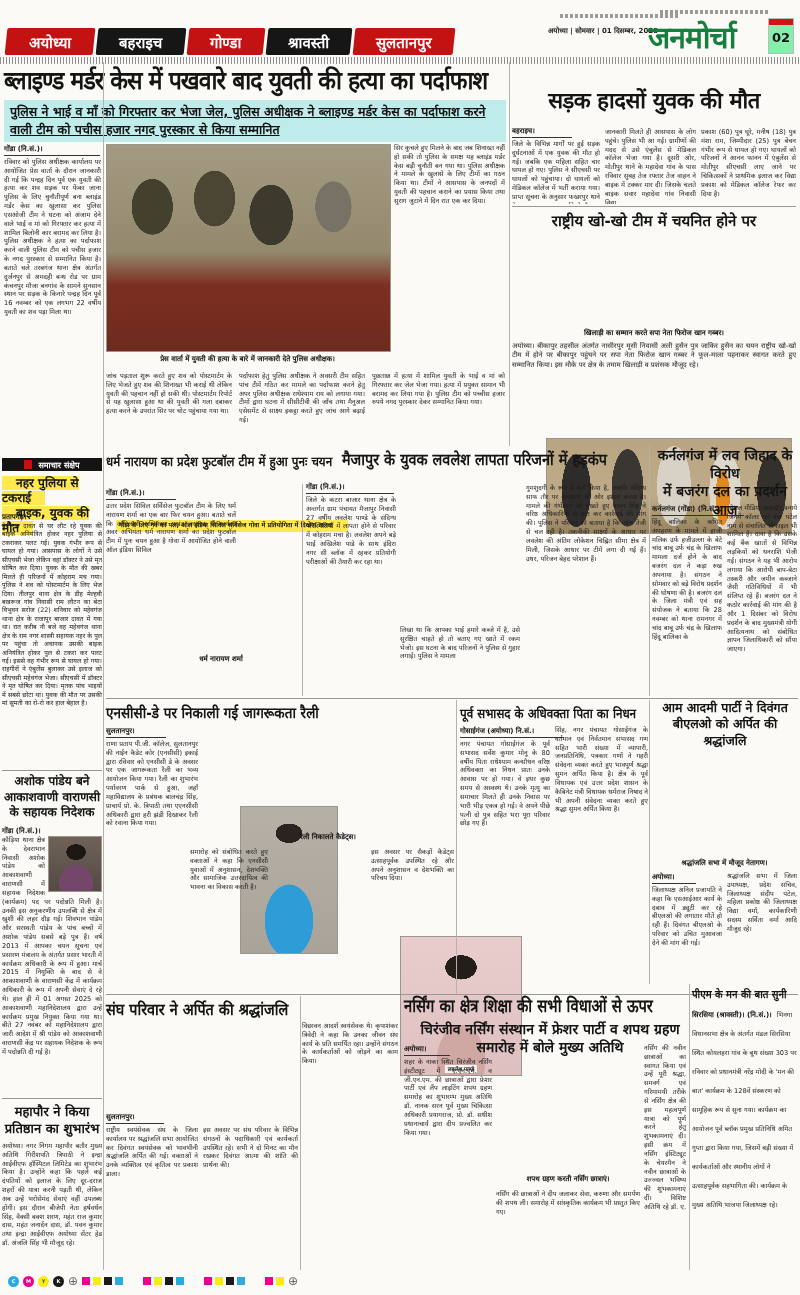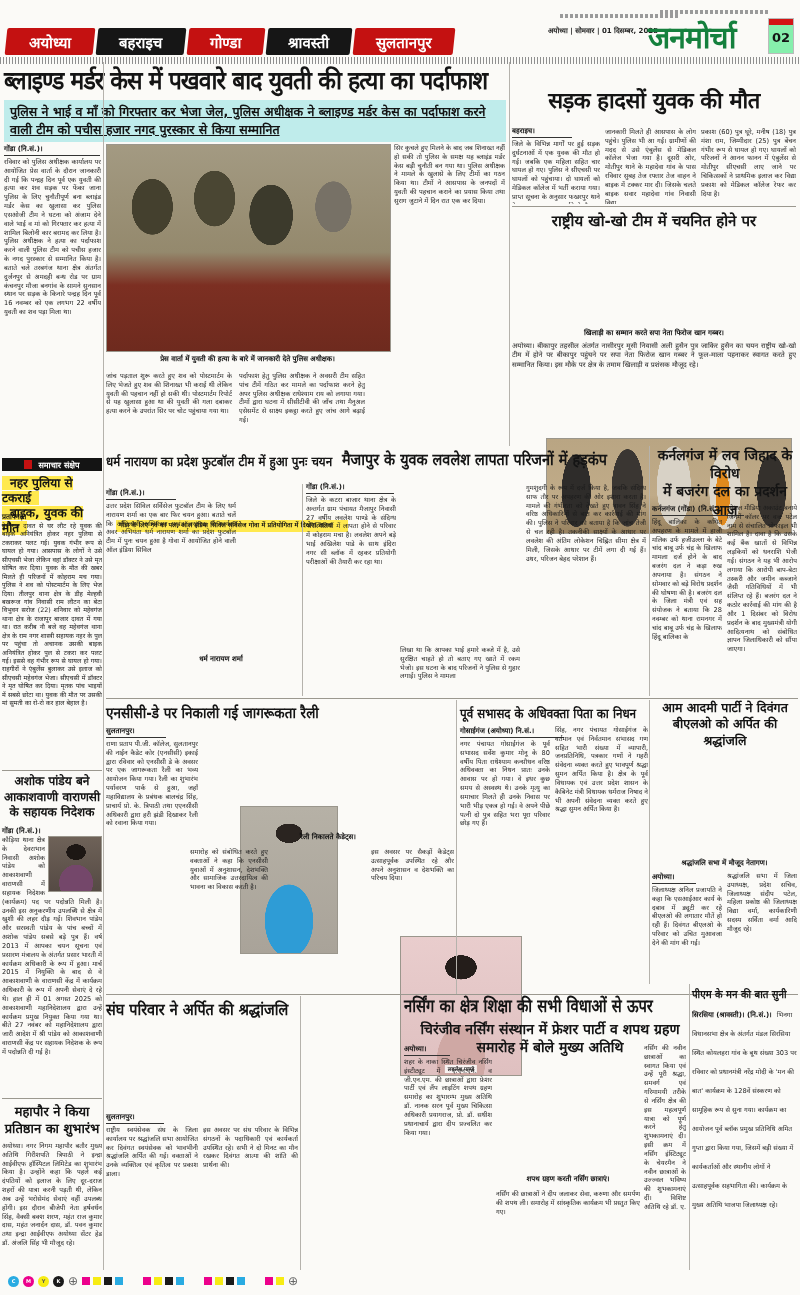--- a/index.html
+++ b/index.html
@@ -18,21 +18,21 @@
   .pagebox .red{height:6px;background:#d31414;}
   .pagebox .num{font-size:13px;font-weight:bold;line-height:26px;}
   .stripe{background:repeating-linear-gradient(90deg,#8f8f8f 0 1px,transparent 1px 3px);}
   
   .h1x{font-size:25px;font-weight:800;line-height:1.05;letter-spacing:-1px;white-space:nowrap;transform:scaleX(.92);transform-origin:left;}
   .h2x{font-size:22px;font-weight:800;line-height:1.25;text-align:center;letter-spacing:-.5px;}
   .h3x{font-size:14px;font-weight:800;text-align:center;}
   .h4x{font-size:12px;font-weight:800;line-height:1.25;}
   .h5x{font-size:15px;font-weight:800;white-space:nowrap;transform:scaleX(.9);transform-origin:left;}
   .h6x{font-size:13px;font-weight:800;line-height:1.3;text-align:center;}
-  .hl-yellow{background:#ffe94e;padding:0 8px;}
+  .hl-yellow{background:#ffe94e;padding:0 14px;}
   .sub-cyan{background:#bfeceb;font-size:12.5px;font-weight:800;line-height:1.4;padding:3px 6px;}
   .sub-yellow{background:#ffe94e;font-size:6.4px;font-weight:800;line-height:1.5;padding:1px 3px;white-space:nowrap;overflow:hidden;}
   .byline{font-size:7px;font-weight:bold;border-bottom:1px solid #333;padding-bottom:2px;}
   .body{font-size:6.6px;line-height:1.34;text-align:justify;color:#1c1c1c;}
   .cap{font-size:7px;font-weight:bold;text-align:center;color:#111;}
   .vr{position:absolute;width:1px;background:#b5b2ac;}
   .hr{position:absolute;height:1px;background:#9b988f;}
   
   .ph{position:relative;background:#c6bfb0;overflow:hidden;border:1px solid #9a968c;}
   .ph-press{background:
@@ -106,20 +106,21 @@
 
   <div class="abs h1x" style="left:4px;top:68px;width:502px;">ब्लाइण्ड मर्डर केस में पखवारे बाद युवती की हत्या का पर्दाफाश</div>
   <div class="abs sub-cyan clip" style="left:4px;top:100px;width:490px;height:36px;text-decoration:underline;">पुलिस ने भाई व माँ को गिरफ्तार कर भेजा जेल, पुलिस अधीक्षक ने ब्लाइण्ड मर्डर केस का पर्दाफाश करने वाली टीम को पचीस हजार नगद पुरस्कार से किया सम्मानित</div>
   <div class="abs byline" style="left:4px;top:144px;width:96px;">गोंडा (नि.सं.)।</div>
   <div class="abs body clip" style="left:4px;top:158px;width:97px;height:308px;">रविवार को पुलिस अधीक्षक कार्यालय पर आयोजित प्रेस वार्ता के दौरान जानकारी दी गई कि पन्द्रह दिन पूर्व एक युवती की हत्या कर शव सड़क पर फेंका जाना पुलिस के लिए चुनौतीपूर्ण बना ब्लाइंड मर्डर केस का खुलासा कर पुलिस एसओजी टीम ने घटना को अंजाम देने वाले भाई व मां को गिरफ्तार कर हत्या में शामिल बिलोनी कार बरामद कर लिया है। पुलिस अधीक्षक ने हत्या का पर्दाफाश करने वाली पुलिस टीम को पचीस हजार के नगद पुरस्कार से सम्मानित किया है।   बताते चले तरबगंज थाना क्षेत्र अंतर्गत दुर्जनपुर से अमदही बन्ध रोड पर ग्राम कंचनपुर मौजा बनगांव के सामने सुनसान स्थान पर सड़क के किनारे पन्द्रह दिन पूर्व 16 नवम्बर को एक लगभग 22 वर्षीय युवती का शव पड़ा मिला था।</div>
   <div class="abs ph ph-press" style="left:106px;top:144px;width:283px;height:206px;"></div>
   <div class="abs cap" style="left:106px;top:354px;width:283px;">प्रेस वार्ता में युवती की हत्या के बारे में जानकारी देते पुलिस अधीक्षक।</div>
   <div class="abs body clip" style="left:394px;top:144px;width:111px;height:222px;">सिर कुचले हुए मिलने के बाद जब शिनाख्त नहीं हो सकी तो पुलिस के समक्ष यह ब्लाइंड मर्डर केस बड़ी चुनौती बन गया था। पुलिस अधीक्षक ने मामले के खुलासे के लिए टीमों का गठन किया था। टीमों ने आसपास के जनपदों में युवती की पहचान कराने का प्रयास किया तथा सुराग जुटाने में दिन रात एक कर दिया।</div>
   <div class="abs body clip" style="left:106px;top:372px;width:126px;height:94px;">जांच पड़ताल शुरू करते हुए शव को पोस्टमार्टम के लिए भेजते हुए शव की शिनाख्त भी कराई थी लेकिन युवती की पहचान नहीं हो सकी थी। पोस्टमार्टम रिपोर्ट से यह खुलासा हुआ था की युवती की गला दबाकर हत्या करने के उपरांत सिर पर चोट पहुंचाया गया था।</div>
   <div class="abs body clip" style="left:239px;top:372px;width:126px;height:94px;">पर्दाफाश हेतु पुलिस अधीक्षक ने अवसरी टीम सहित पांच टीमें गठित कर मामले का पर्दाफाश करने हेतु अपर पुलिस अधीक्षक राधेश्याम राय को लगाया गया। टीमों द्वारा घटना में सीसीटीवी की जाँच तथा मैनुअल एसेसमेंट से साक्ष्य इकट्ठा करते हुए जांच आगे बढ़ाई गई।</div>
+  <div class="abs body clip" style="left:372px;top:372px;width:133px;height:94px;">पूछताछ में हत्या में शामिल युवती के भाई व मां को गिरफ्तार कर जेल भेजा गया। हत्या में प्रयुक्त सामान भी बरामद कर लिया गया है। पुलिस टीम को पच्चीस हजार रुपये नगद पुरस्कार देकर सम्मानित किया गया।</div>
 
   <div class="abs h2x" style="left:512px;top:51px;width:284px;margin-top:36px;">
     <div>सड़क हादसों युवक की मौत</div>
   </div>
   <div class="abs byline" style="left:512px;top:126px;width:60px;">बहराइच।</div>
   <div class="abs body clip" style="left:512px;top:140px;width:88px;height:64px;">जिले के विभिन्न मार्गों पर हुई सड़क दुर्घटनाओं में एक युवक की मौत हो गई। जबकि एक महिला सहित चार घायल हो गए। पुलिस ने सीएचसी पर घायलों को पहुंचाया। दो घायलों को मेडिकल कॉलेज में भर्ती कराया गया।  प्राप्त सूचना के अनुसार फखरपुर थाने के लखनऊ बहराइच हाईवे से जैतापुर बाजार जाने वाले मार्ग पर रविवार सुबह 9.30 बजे हैंडी थाने के बाइक सवार भौंरी गांव निवासी विक्रम गुप्त (22) पुत्र विजय गुप्ता को पहलवान बाबा मंदिर फखरपुर के पास एम्बुलेंस ने टक्कर मार दी। जिसके चलते बाइक चला रहे विक्रम गुप्ता गंभीर रूप से घायल हो गए। सूचना पर पहुंची पुलिस ने घायल को सीएचसी फखरपुर पहुंचाया। जहां इलाज के दौरान घायल व्यक्ति की मौत हो गई है।</div>
   <div class="abs body clip" style="left:605px;top:128px;width:91px;height:76px;">जानकारी मिलते ही आसपास के लोग पहुंचे। पुलिस भी आ गई। ग्रामीणों की मदद से उसे एंबुलेंस से मेडिकल कॉलेज भेजा गया है।  दूसरी ओर, मोतीपुर थाने के महादेवा गांव के पास रविवार सुबह तेज रफ्तार तेज वाहन ने बाइक में टक्कर मार दी। जिसके चलते बाइक सवार महादेवा गांव निवासी विद्या</div>
   <div class="abs body clip" style="left:701px;top:128px;width:95px;height:76px;">प्रकाश (60) पुत्र घूरे, मनीष (18) पुत्र मंशा राम, जिम्मीदार (25) पुत्र बेंचन गंभीर रूप से घायल हो गए। घायलों को परिजनों ने आनन फानन में एंबुलेंस से मोतीपुर सीएचसी लाए जाने पर चिकित्सकों ने प्राथमिक इलाज कर विद्या प्रकाश को मेडिकल कॉलेज रेफर कर दिया है।</div>
 
   <div class="hr" style="left:512px;top:206px;width:284px;"></div>
@@ -161,21 +162,21 @@
   <div class="abs body clip" style="left:106px;top:502px;width:130px;height:152px;">उत्तर प्रदेश सिविल सर्विसेज फुटबॉल टीम के लिए धर्म नारायण शर्मा का एक बार फिर चयन हुआ।  बताते चलें कि अभिलाषी अभियंत्रण प्रखंड लखनऊ में कार्यरत अवर अभियंता धर्म नारायण शर्मा का प्रदेश फुटबॉल टीम में पुनः चयन हुआ है गोवा में आयोजित होने वाली ऑल इंडिया सिविल</div>
   <div class="abs ph ph-dharm" style="left:240px;top:502px;width:96px;height:146px;"></div>
   <div class="abs cap" style="left:106px;top:654px;width:230px;">धर्म नारायण शर्मा</div>
 
   <div class="abs h5x" style="left:342px;top:448px;width:306px;font-size:16px;">मैजापुर के युवक लवलेश लापता परिजनों में हड़कंप</div>
   <div class="abs byline" style="left:306px;top:482px;width:88px;">गोंडा (नि.सं.)।</div>
   <div class="abs body clip" style="left:306px;top:496px;width:90px;height:200px;">जिले के कटरा बाजार थाना क्षेत्र के अन्तर्गत ग्राम पंचायत मैजापुर निवासी 27 वर्षीय लवलेश पाण्डे के संदिग्ध परिस्थितियों में लापता होने से परिवार में कोहराम मचा है। लवलेश अपने बड़े भाई अखिलेश पाडे के साथ इंदिरा नगर सी ब्लॉक में रहकर प्रतियोगी परीक्षाओं की तैयारी कर रहा था।</div>
   <div class="abs ph ph-lavlesh" style="left:400px;top:484px;width:120px;height:138px;">
     <div class="namecard">लवलेश पाण्डे</div>
   </div>
-  <div class="abs body clip" style="left:400px;top:626px;width:120px;height:70px;margin-top:20px;">लिखा था कि आपका भाई हमारे कब्जे में है, उसे सुरक्षित चाहते हो तो बताए गए खाते में रकम भेजो। इस घटना के बाद परिजनों ने पुलिस से गुहार लगाई। पुलिस ने मामला</div>
+  <div class="abs body clip" style="left:400px;top:626px;width:120px;height:70px;">लिखा था कि आपका भाई हमारे कब्जे में है, उसे सुरक्षित चाहते हो तो बताए गए खाते में रकम भेजो। इस घटना के बाद परिजनों ने पुलिस से गुहार लगाई। पुलिस ने मामला</div>
   <div class="abs body clip" style="left:526px;top:484px;width:120px;height:212px;">गुमशुदगी के रूप में दर्ज किया है, जबकि संदिग्ध साफ तौर पर अपहरण की ओर इशारा करता है। मामले की गंभीरता को देखते हुए बावन सिंह ने वरिष्ठ अधिकारियों से बात कर कार्रवाई की मांग की। पुलिस ने परिवार को बताया है कि जांच तेजी से चल रही है। तकनीकी साक्ष्यों के आधार पर लवलेश की अंतिम लोकेशन चिह्नित सीमा क्षेत्र में मिली, जिसके आधार पर टीमें लगा दी गई हैं। उधर, परिजन बेहद परेशान हैं।</div>
 
   <div class="abs h6x" style="left:652px;top:446px;width:146px;font-size:14px;">
     <div>कर्नलगंज में लव जिहाद के विरोध</div>
     <div>में बजरंग दल का प्रदर्शन आज</div>
   </div>
   <div class="abs byline" style="left:652px;top:504px;width:92px;">कर्नलगंज (गोंडा) (नि.सं.)।</div>
   <div class="abs body clip" style="left:652px;top:518px;width:70px;height:178px;">हिंदू बालिका के कथित अपहरण के मामले में हाजी मलिक उर्फ हजीउल्ला के बेटे चांद बाबू उर्फ चंद्र के खिलाफ मामला दर्ज होने के बाद बजरंग दल ने कड़ा रुख अपनाया है। संगठन ने सोमवार को बड़े विरोध प्रदर्शन की घोषणा की है।  बजरंग दल के जिला मंत्री एवं सह संयोजक ने बताया कि 28 नवम्बर को थाना रामनगर में चांद बाबू उर्फ चंद्र के खिलाफ हिंदू बालिका के</div>
   <div class="abs body clip" style="left:727px;top:504px;width:70px;height:192px;">सोशल मीडिया अकाउंट बनाये जिनमें कॉलर पर वज्र पटेल नाम से संचालित प्रोफाइल भी शामिल है। दावा है कि उसके कई बैंक खातों से विभिन्न लड़कियों को धनराशि भेजी गई। संगठन ने यह भी आरोप लगाया कि आरोपी बाप-बेटा तस्करी और जमीन कब्जाने जैसी गतिविधियों में भी संलिप्त रहे हैं। बजरंग दल ने कठोर कार्रवाई की मांग की है और 1 दिसंबर को विरोध प्रदर्शन के बाद मुख्यमंत्री योगी आदित्यनाथ को संबोधित ज्ञापन जिलाधिकारी को सौंपा जाएगा।</div>
 
@@ -208,20 +209,21 @@
   <div class="abs body clip" style="left:652px;top:886px;width:70px;height:96px;">जिलाध्यक्ष अनिल प्रजापति ने कहा कि एसआईआर कार्य के दबाव में ड्यूटी कर रहे बीएलओ की लगातार मौतें हो रही हैं। दिवंगत बीएलओ के परिवार को उचित मुआवजा देने की मांग की गई।</div>
   <div class="abs body clip" style="left:727px;top:872px;width:70px;height:110px;">श्रद्धांजलि सभा में जिला उपाध्यक्ष, प्रदेश सचिव, जिलाध्यक्ष संदीप पटेल, महिला प्रकोष्ठ की जिलाध्यक्ष विद्या वर्मा, कार्यकारिणी सदस्य सर्विता वर्मा आदि मौजूद रहे।</div>
 
   <div class="vr" style="left:456px;top:700px;height:294px;"></div>
   <div class="vr" style="left:649px;top:700px;height:284px;"></div>
   <div class="hr" style="left:106px;top:994px;width:692px;"></div>
 
   <div class="abs h5x" style="left:106px;top:998px;width:296px;font-size:16px;">संघ परिवार ने अर्पित की श्रद्धांजलि</div>
 
   <div class="abs byline" style="left:106px;top:1112px;width:58px;">सुलतानपुर।</div>
+  <div class="abs body clip" style="left:302px;top:1022px;width:96px;height:248px;">विछावन आदर्श स्वयंसेवक थे। कृपाशंकर त्रिवेदी ने कहा कि उनका जीवन संघ कार्य के प्रति समर्पित रहा। उन्होंने संगठन के कार्यकर्ताओं को जोड़ने का काम किया।</div>
   <div class="abs body clip" style="left:106px;top:1126px;width:92px;height:144px;">राष्ट्रीय स्वयंसेवक संघ के जिला कार्यालय पर श्रद्धांजलि सभा आयोजित कर दिवंगत स्वयंसेवक को भावभीनी श्रद्धांजलि अर्पित की गई। वक्ताओं ने उनके व्यक्तित्व एवं कृतित्व पर प्रकाश डाला।</div>
   <div class="abs body clip" style="left:203px;top:1126px;width:95px;height:144px;">इस अवसर पर संघ परिवार के विभिन्न संगठनों के पदाधिकारी एवं कार्यकर्ता उपस्थित रहे। सभी ने दो मिनट का मौन रखकर दिवंगत आत्मा की शांति की प्रार्थना की।</div>
 
   <div class="abs h6x" style="left:404px;top:994px;width:284px;font-size:18px;white-space:nowrap;transform:scaleX(.82);transform-origin:left;">नर्सिंग का क्षेत्र शिक्षा की सभी विधाओं से ऊपर</div>
   <div class="abs h6x" style="left:408px;top:1020px;width:284px;font-size:14px;">चिरंजीव नर्सिंग संस्थान में फ्रेशर पार्टी व शपथ ग्रहण समारोह में बोले मुख्य अतिथि</div>
   <div class="abs byline" style="left:404px;top:1044px;width:46px;">अयोध्या।</div>
   <div class="abs body clip" style="left:404px;top:1058px;width:88px;height:212px;">शहर के नाका स्थित चिरंजीव नर्सिंग इंस्टीट्यूट में ए.एन.एम. व जी.एन.एम. की छात्राओं द्वारा फ्रेशर पार्टी एवं लैंप लाइटिंग शपथ ग्रहण समारोह का शुभारम्भ मुख्य अतिथि डॉ. नानक सरन पूर्व मुख्य चिकित्सा अधिकारी प्रयागराज, प्रो. डॉ. सधीश प्रधानाचार्य द्वारा दीप प्रज्वलित कर किया गया।</div>
 
   <div class="abs cap" style="left:496px;top:1174px;width:144px;">शपथ ग्रहण करती नर्सिंग छात्राएं।</div>
   <div class="abs body clip" style="left:496px;top:1190px;width:144px;height:80px;font-family:Liberation Serif, serif;">नर्सिंग की छात्राओं ने दीप जलाकर सेवा, करुणा और समर्पण की शपथ ली। समारोह में सांस्कृतिक कार्यक्रम भी प्रस्तुत किए गए।</div>

